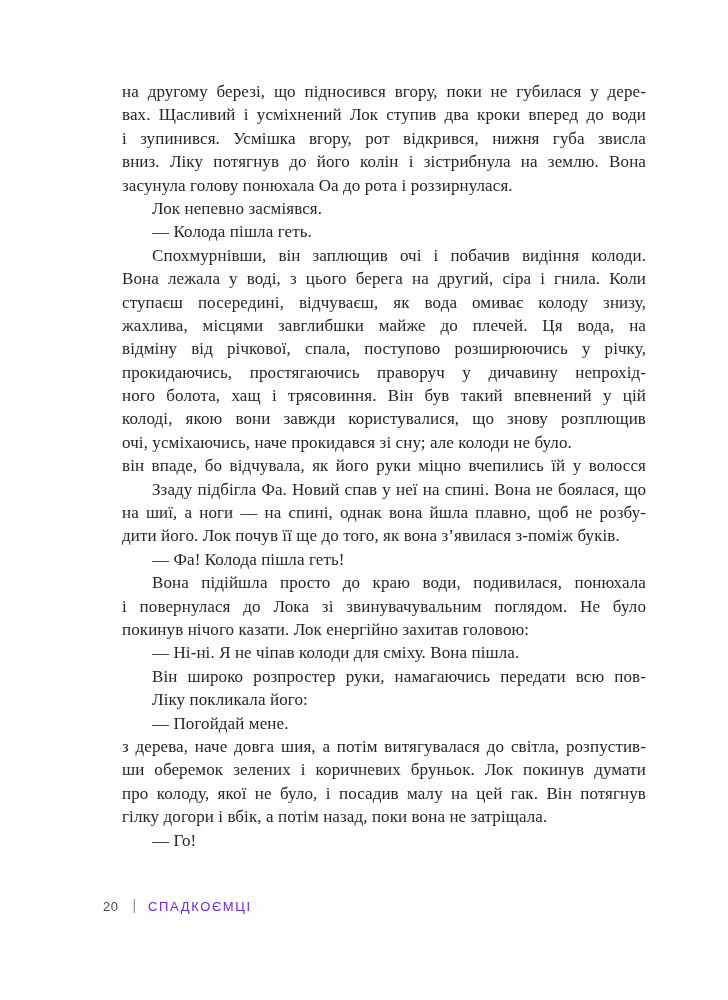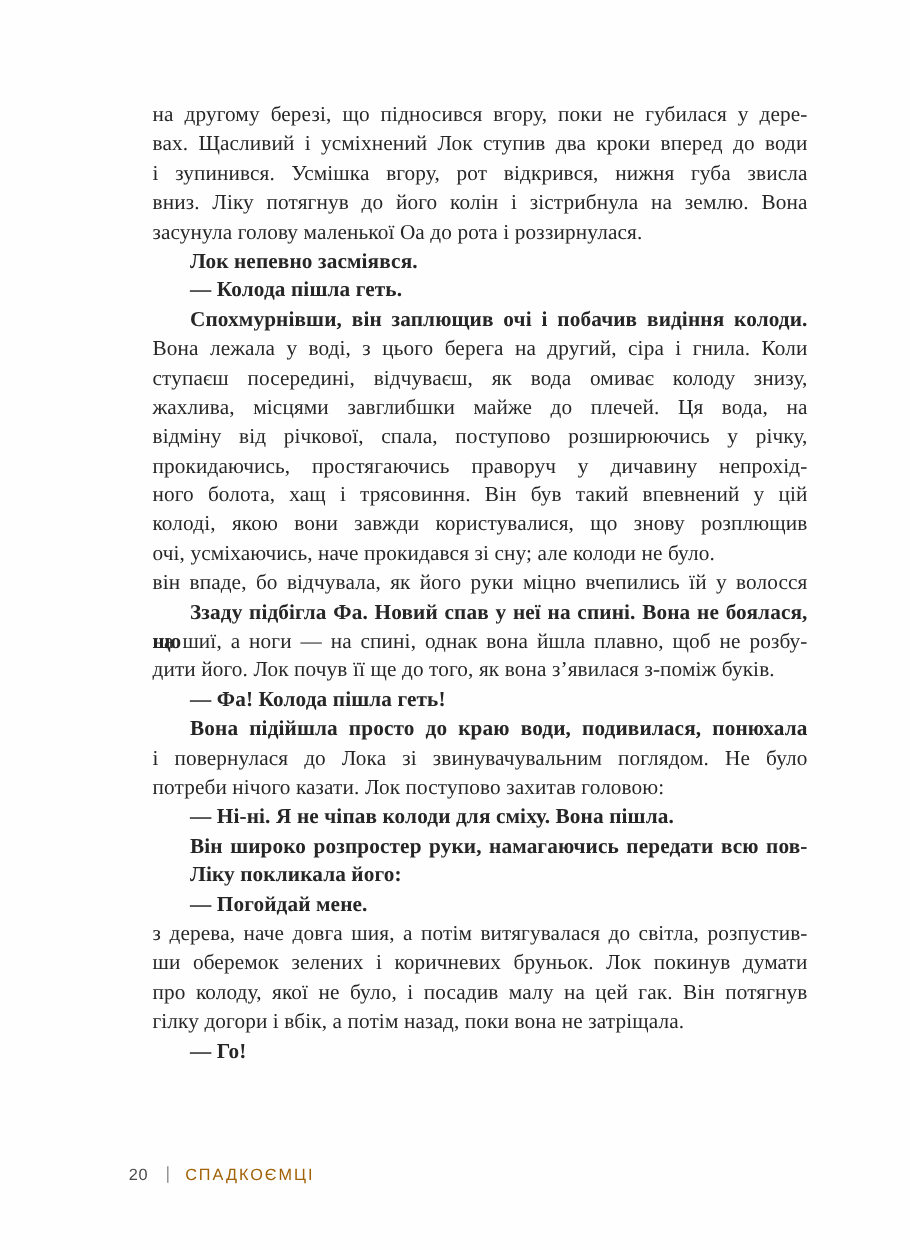--- a/index.html
+++ b/index.html
@@ -35,59 +35,58 @@
     text-align: justify;
     height: 23.4px;
     overflow: visible;
     white-space: normal;
   }
   .jfull {
     text-align-last: justify;
   }
   .indent {
     text-indent: 30px;
-    font-weight: bold;
   }
   .footer {
     position: absolute;
     left: 103px;
-    top: 931px;
+    top: 898px;
     display: flex;
     align-items: center;
     font-family: "Liberation Sans", "DejaVu Sans", sans-serif;
     font-size: 13px;
     color: #4a4a4a;
   }
   .footer .page-number {
     letter-spacing: 0.5px;
   }
   .footer .separator {
     margin: 0 12px 0 14px;
     color: #8f8f8f;
     font-weight: 300;
     font-size: 14px;
     transform: translateY(-1px);
   }
   .footer .book-title {
     letter-spacing: 1.6px;
-    color: #a16207;
+    color: #6d28d9;
   }
 </style>
 </head>
 <body>
 
 <div class="page">
 
   <div class="text-block">
       <div class="para">
         <div class="line jfull">на другому березі, що підносився вгору, поки не губилася у дере-</div>
         <div class="line jfull">вах. Щасливий і усміхнений Лок ступив два кроки вперед до води</div>
         <div class="line jfull">і зупинився. Усмішка вгору, рот відкрився, нижня губа звисла</div>
         <div class="line jfull">вниз. Ліку потягнув до його колін і зістрибнула на землю. Вона</div>
-        <div class="line">засунула голову маленької Оа до рота і роззирнулася.</div>
+        <div class="line">засунула голову понюхала Оа до рота і роззирнулася.</div>
       </div>
       <div class="para">
         <div class="line indent">Лок непевно засміявся.</div>
       </div>
       <div class="para">
         <div class="line indent">— Колода пішла геть.</div>
       </div>
       <div class="para">
         <div class="line jfull indent">Спохмурнівши, він заплющив очі і побачив видіння колоди.</div>
         <div class="line jfull">Вона лежала у воді, з цього берега на другий, сіра і гнила. Коли</div>
@@ -104,21 +103,21 @@
         <div class="line jfull indent">Ззаду підбігла Фа. Новий спав у неї на спині. Вона не боялася, що</div>
         <div class="line jfull">на шиї, а ноги — на спині, однак вона йшла плавно, щоб не розбу-</div>
         <div class="line">дити його. Лок почув її ще до того, як вона з’явилася з-поміж буків.</div>
       </div>
       <div class="para">
         <div class="line indent">— Фа! Колода пішла геть!</div>
       </div>
       <div class="para">
         <div class="line jfull indent">Вона підійшла просто до краю води, подивилася, понюхала</div>
         <div class="line jfull">і повернулася до Лока зі звинувачувальним поглядом. Не було</div>
-        <div class="line">потреби нічого казати. Лок поступово захитав головою:</div>
+        <div class="line">покинув нічого казати. Лок енергійно захитав головою:</div>
       </div>
       <div class="para">
         <div class="line indent">— Ні-ні. Я не чіпав колоди для сміху. Вона пішла.</div>
       </div>
       <div class="para">
         <div class="line jfull indent">Він широко розпростер руки, намагаючись передати всю пов-</div>
       </div>
       <div class="para">
         <div class="line indent">Ліку покликала його:</div>
       </div>

